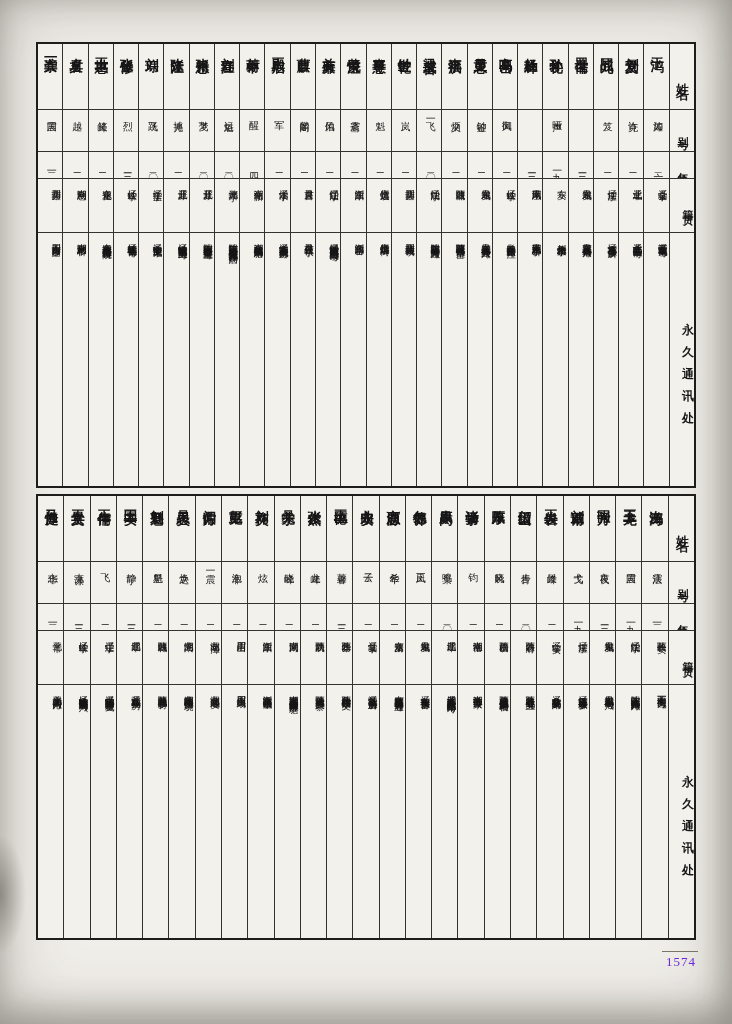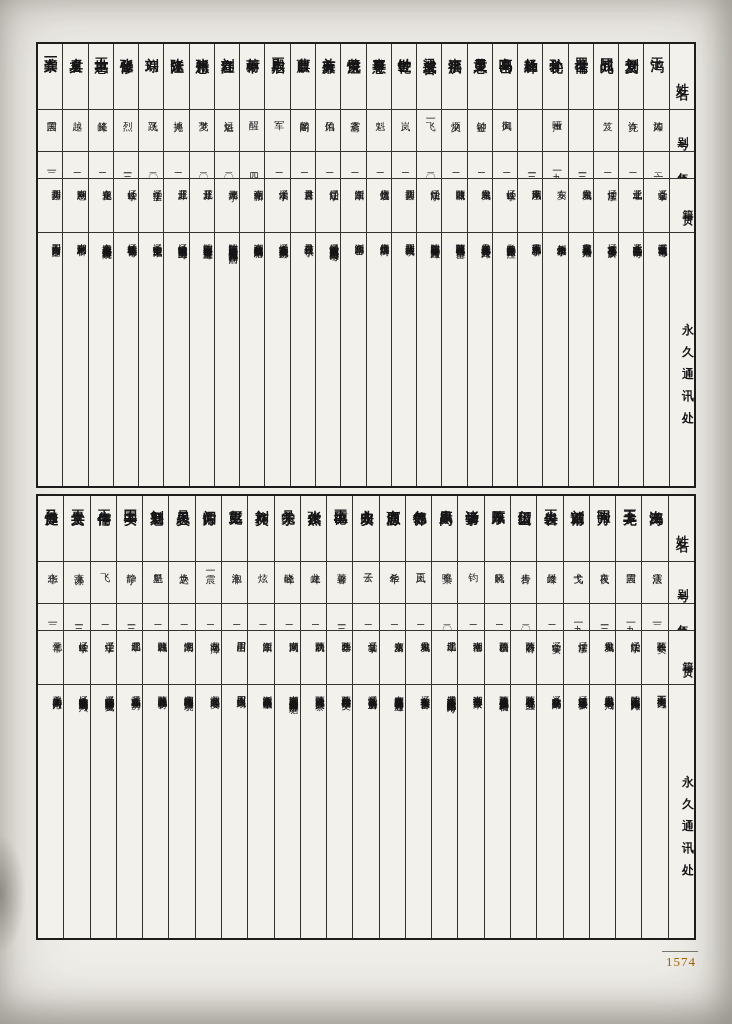--- a/index.html
+++ b/index.html
@@ -95,21 +95,21 @@
   .col.header .cell.age { font-size: 11px; letter-spacing: 2px; font-weight: 700; }
   .col.header .cell.native { font-size: 11px; letter-spacing: 6px; font-weight: 700; }
   .col.header .cell.address { font-size: 12px; letter-spacing: 22px; font-weight: 700; padding-top: 16px; }
 
   .page-number {
     position: absolute;
     right: 36px;
     bottom: 54px;
     font-family: "Liberation Serif", serif;
     font-size: 13px;
-    color: #a16207;
+    color: #6d28d9;
     letter-spacing: 1px;
   }
   .page-number::before {
     content: "";
     position: absolute;
     left: -4px; top: -3px; right: -2px;
     border-top: 1px solid #7a7468;
   }
 
   .smudge {

